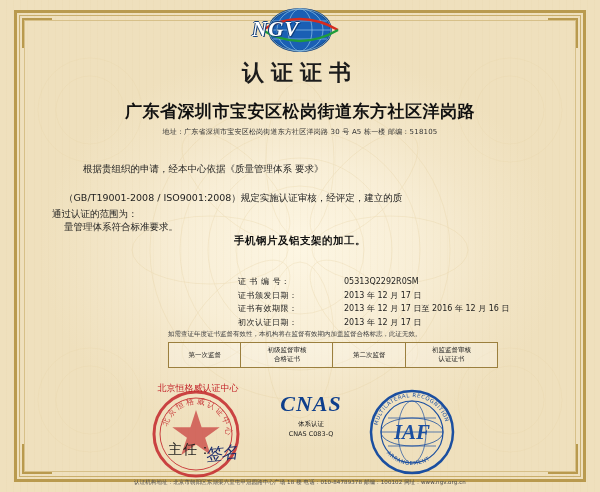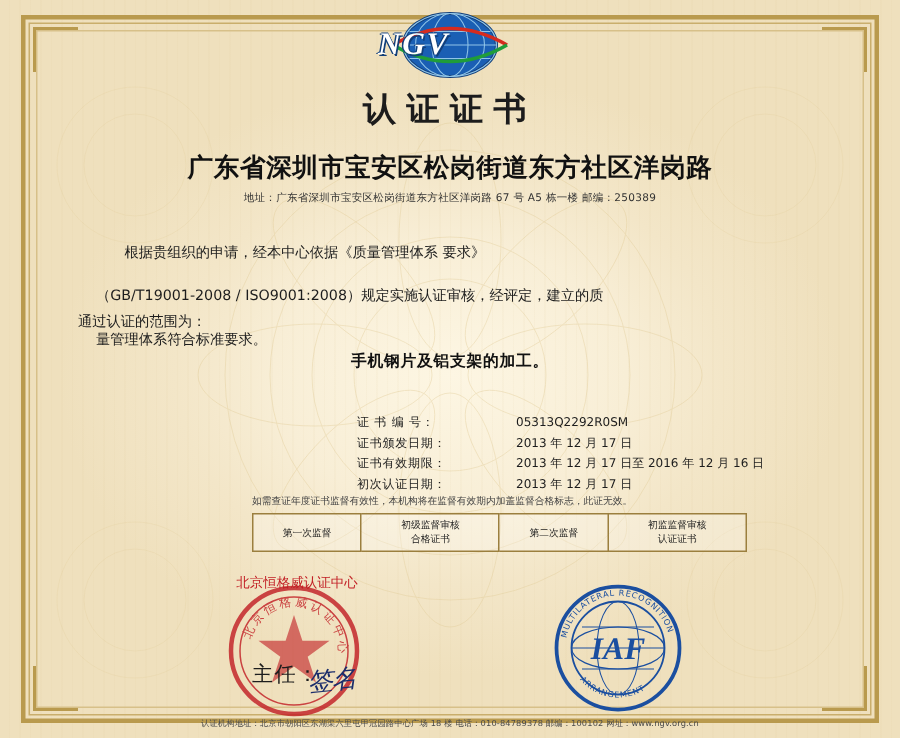--- a/index.html
+++ b/index.html
@@ -342,21 +342,21 @@
         <ellipse cx="46" cy="22" rx="23" ry="21" fill="none" stroke="#8fc4e8" stroke-width="0.7"></ellipse>
         <path d="M8 22 q38 -22 76 0" fill="none" stroke="#d62b1f" stroke-width="2.4"></path>
         <path d="M8 22 q38 22 76 0" fill="none" stroke="#1f9d3a" stroke-width="2.4"></path>
       </svg>
     </div>
     <div class="logo-text">NGV</div>
   </div>
 
   <div class="title-cn">认证证书</div>
   <div class="company">广东省深圳市宝安区松岗街道东方社区洋岗路</div>
-  <div class="address">地址：广东省深圳市宝安区松岗街道东方社区洋岗路 67 号 A5 栋一楼    邮编：250389</div>
+  <div class="address">地址：广东省深圳市宝安区松岗街道东方社区洋岗路 30 号 A5 栋一楼    邮编：518105</div>
 
   <div class="body-text">
     <p class="indent">根据贵组织的申请，经本中心依据《质量管理体系    要求》</p>
     <p>（GB/T19001-2008 / ISO9001:2008）规定实施认证审核，经评定，建立的质</p>
     <p>量管理体系符合标准要求。</p>
   </div>
 
   <div class="scope-label">通过认证的范围为：</div>
   <div class="scope-value">手机钢片及铝支架的加工。</div>
 
@@ -404,20 +404,26 @@
       <circle cx="46" cy="46" r="36" fill="none" stroke="#c22026" stroke-width="1"></circle>
       <path d="M46 22 l5.6 17.2 18.1 0 -14.6 10.6 5.6 17.2 -14.7-10.6 -14.7 10.6 5.6-17.2 -14.6-10.6 18.1 0 z" fill="#c22026" opacity="0.75"></path>
       <path id="sealArc" d="M16 46 a30 30 0 0 1 60 0" fill="none"></path>
       <text font-size="8" fill="#c22026" font-family="DejaVu Sans, sans-serif" letter-spacing="2">
         <textPath href="#sealArc" startOffset="8%">北京恒格威认证中心</textPath>
       </text>
     </svg>
   </div>
   <div class="seal-red-text" style="font-size:9px;color:#c22026;">北京恒格威认证中心</div>
 
+  <div class="cnas-logo">
+    <div class="cnas-word">CNAS</div>
+    <div style="height:3px"></div>
+    <div class="cnas-sub">体系认证</div>
+    <div class="cnas-sub">CNAS C083-Q</div>
+  </div>
 
   <div class="iaf-logo">
     <svg width="92" height="92" viewBox="0 0 92 92">
       <circle cx="46" cy="46" r="41" fill="none" stroke="#1b4fa0" stroke-width="2.5"></circle>
       <circle cx="46" cy="46" r="31" fill="none" stroke="#1b4fa0" stroke-width="1.2"></circle>
       <ellipse cx="46" cy="46" rx="31" ry="14" fill="none" stroke="#1b4fa0" stroke-width="0.8"></ellipse>
       <path d="M15 46 H77 M22 32 H70 M22 60 H70" stroke="#1b4fa0" stroke-width="0.7"></path>
       <ellipse cx="46" cy="46" rx="14" ry="31" fill="none" stroke="#1b4fa0" stroke-width="0.7"></ellipse>
       <text x="46" y="53" text-anchor="middle" font-family="Liberation Serif, serif" font-style="italic" font-weight="bold" font-size="21" fill="#1b4fa0">IAF</text>
       <path id="iafArcTop" d="M11 46 a35 35 0 0 1 70 0" fill="none"></path>

